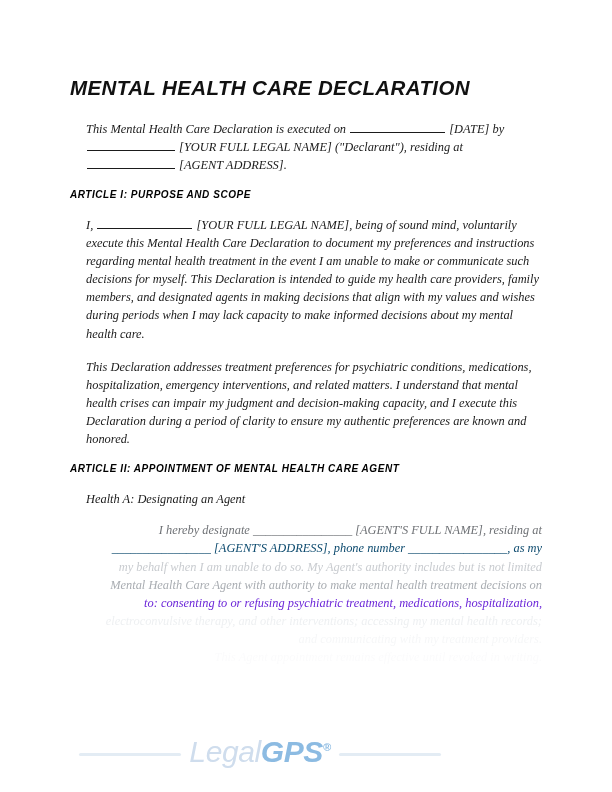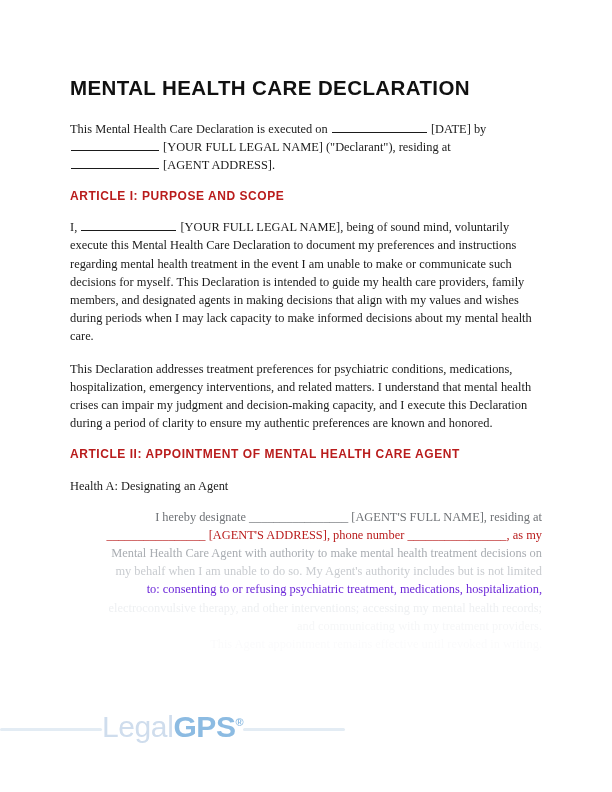--- a/index.html
+++ b/index.html
@@ -15,20 +15,21 @@
     font-family: "Liberation Serif", "DejaVu Serif", serif;
     -webkit-font-smoothing: antialiased;
   }
 
   .page {
     position: relative;
     width: 520px;
     height: 792px;
     background: #ffffff;
     box-sizing: border-box;
+    font-style: italic;
   }
 
   
   .content {
     position: absolute;
     left: 70px;
     top: 76px;
     width: 472px;
   }
 
@@ -38,52 +39,52 @@
     font-size: 20.5px;
     font-weight: bold;
     letter-spacing: 0.4px;
     color: #111111;
     line-height: 1.15;
     margin: 0 0 20px 0;
   }
 
   .article-heading {
     font-family: "Liberation Sans", "DejaVu Sans", sans-serif;
-    font-size: 12px;
+    font-size: 10px;
     font-weight: bold;
     letter-spacing: 0.55px;
-    color: #b91c1c;
+    color: #000000;
     line-height: 1.2;
     margin: 9px 0 15px 0;
   }
 
   
   .para {
     font-family: "Liberation Serif", "DejaVu Serif", serif;
     font-size: 12.4px;
     line-height: 1.46;
     color: #1b1b1b;
-    margin: 0 0 15px 0;
+    margin: 0 0 15px 16px;
     text-align: left;
   }
 
   .para.tight { margin-bottom: 13px; }
 
   .blank {
     display: inline-block;
     border-bottom: 1px solid currentColor;
     width: 95px;
     vertical-align: baseline;
     height: 0.82em;
     margin: 0 1px;
   }
 
   .blank.narrow { width: 88px; }
   .f1 { color: #6f7276; }
-  .f2 { color: #b91c1c; }
+  .f2 { color: #0c4a6e; }
   .f3 { color: #a9adb2; }
   .f4 { color: #c9ccd0; }
   .f5 { color: #6d28d9; }
   .f6 { color: #eef0f2; }
   .f7 { color: #f6f7f8; }
   .f8 { color: #fbfbfc; }
 
   .fade-para {
     font-family: "Liberation Serif", "DejaVu Serif", serif;
     font-size: 12.4px;
@@ -92,26 +93,26 @@
     text-align: right;
   }
 
   .fade-line { display: block; white-space: nowrap; }
 
   
   .footer {
     position: absolute;
     left: 0;
     right: 0;
-    top: 700px;
+    top: 725px;
     height: 58px;
     display: flex;
     align-items: center;
-    justify-content: flex-start;
-    gap: 0;
+    justify-content: center;
+    gap: 8px;
   }
 
   .rule {
     height: 3px;
     width: 102px;
     background: #e3ecf4;
     border-radius: 2px;
   }
 
   .logo {
@@ -164,22 +165,22 @@
     <p class="para">This Declaration addresses treatment preferences for psychiatric conditions, medications, hospitalization, emergency interventions, and related matters. I understand that mental health crises can impair my judgment and decision-making capacity, and I execute this Declaration during a period of clarity to ensure my authentic preferences are known and honored.</p>
 
     <h2 class="article-heading">ARTICLE II: APPOINTMENT OF MENTAL HEALTH CARE AGENT</h2>
 
 
     <p class="para tight">Health A: Designating an Agent</p>
 
     <div class="fade-para">
       <span class="fade-line f1">I hereby designate ________________ [AGENT'S FULL NAME], residing at</span>
       <span class="fade-line f2">________________ [AGENT'S ADDRESS], phone number ________________, as my</span>
+      <span class="fade-line f4">my behalf when I am unable to do so. My Agent's authority includes but is not limited</span>
       <span class="fade-line f3">Mental Health Care Agent with authority to make mental health treatment decisions on</span>
-      <span class="fade-line f4">my behalf when I am unable to do so. My Agent's authority includes but is not limited</span>
       <span class="fade-line f5">to: consenting to or refusing psychiatric treatment, medications, hospitalization,</span>
       <span class="fade-line f6">electroconvulsive therapy, and other interventions; accessing my mental health records;</span>
       <span class="fade-line f7">and communicating with my treatment providers.</span>
       <span class="fade-line f8"></span>
       <span class="fade-line f8">This Agent appointment remains effective until revoked in writing.</span>
     </div>
 
   </div>
 
   <div class="footer">

